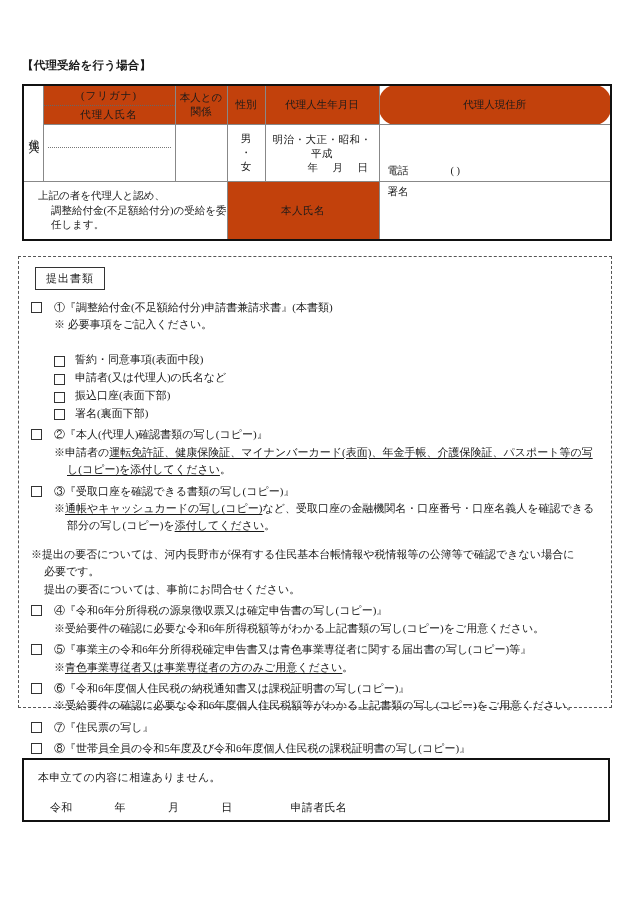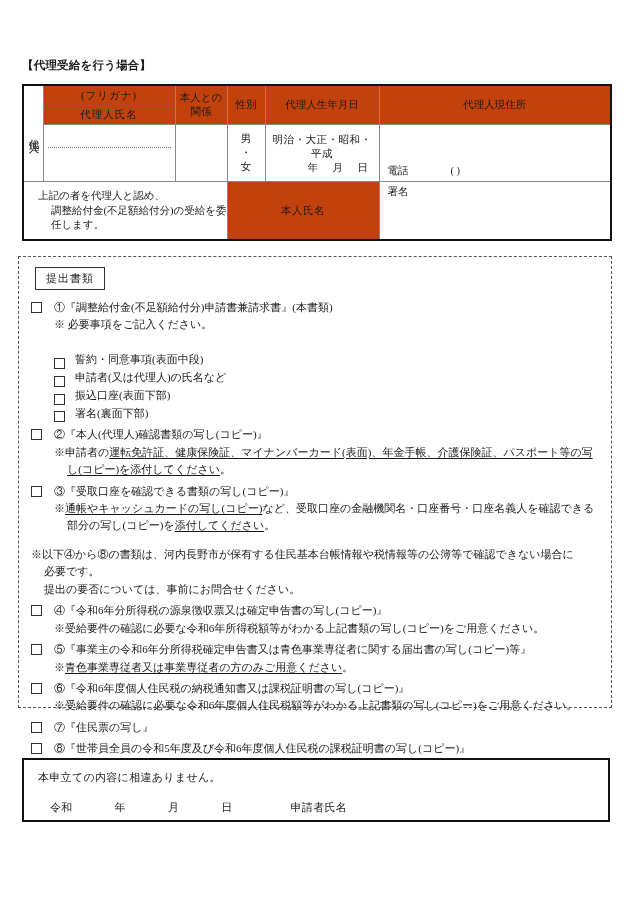--- a/index.html
+++ b/index.html
@@ -39,21 +39,21 @@
     border: 1px solid #888;
     padding: 0;
     vertical-align: middle;
     text-align: center;
     line-height: 1.35;
   }
   table.proxy-table .shaded {
     background: #c2410c;
   }
   .tbl-outer-l { border-left: 2px solid #111 !important; }
-  .tbl-outer-r { border-right: 2px solid #111 !important; }
+  .tbl-outer-r { border-right: 2px solid #111 !important; border-radius: 17px; }
   .tbl-outer-t { border-top: 2px solid #111 !important; }
   .tbl-outer-b { border-bottom: 2px solid #111 !important; }
 
   .vert-label {
     writing-mode: vertical-rl;
     text-orientation: upright;
     letter-spacing: 2px;
     font-size: 10.5px;
     line-height: 1;
     margin: 0 auto;
@@ -173,21 +173,21 @@
   .doc-body { flex: 1 1 auto; }
   .doc-line { display: block; }
   .doc-note {
     display: block;
     text-indent: 0;
   }
   .hang { display: block; padding-left: 13px; text-indent: -13px; }
   .sub-list { margin-top: 1px; padding-left: 27px; }
   .sub-item {
     display: flex;
-    align-items: flex-end;
+    align-items: center;
     line-height: 1.62;
   }
   .sub-item .cb { margin-right: 10px; }
   .u { text-decoration: underline; text-underline-offset: 2px; }
   .para-note {
     margin-top: 11px;
     margin-bottom: 2px;
     line-height: 1.6;
   }
   .para-note .pl { display: block; padding-left: 13px; }
@@ -329,21 +329,21 @@
 
     <div class="doc-item">
       <span class="cb"></span>
       <span class="doc-body">
         <span class="doc-line"><span>③</span><span>『受取口座を確認できる書類の写し(コピー)』</span></span>
         <span class="hang"><span>※</span><span class="u">通帳やキャッシュカードの写し(コピー)</span><span>など、受取口座の金融機関名・口座番号・口座名義人を確認で</span><span>きる部分の写し(コピー)を</span><span class="u">添付してください</span><span>。</span></span>
       </span>
     </div>
 
     <div class="para-note">
-      <span>※以下④から⑧の書類は、河内長野市が保有する住民基本台帳情報や税情報等の公簿等で確認できない場合に</span>
+      <span>※提出の要否については、河内長野市が保有する住民基本台帳情報や税情報等の公簿等で確認できない場合に</span>
       <span class="pl">必要です。</span>
       <span class="pl">提出の要否については、事前にお問合せください。</span>
     </div>
 
     <div class="doc-item">
       <span class="cb"></span>
       <span class="doc-body">
         <span class="doc-line"><span>④</span><span>『令和6年分所得税の源泉徴収票又は確定申告書の写し(コピー)』</span></span>
         <span class="doc-note">※受給要件の確認に必要な令和6年所得税額等がわかる上記書類の写し(コピー)をご用意ください。</span>
       </span>

